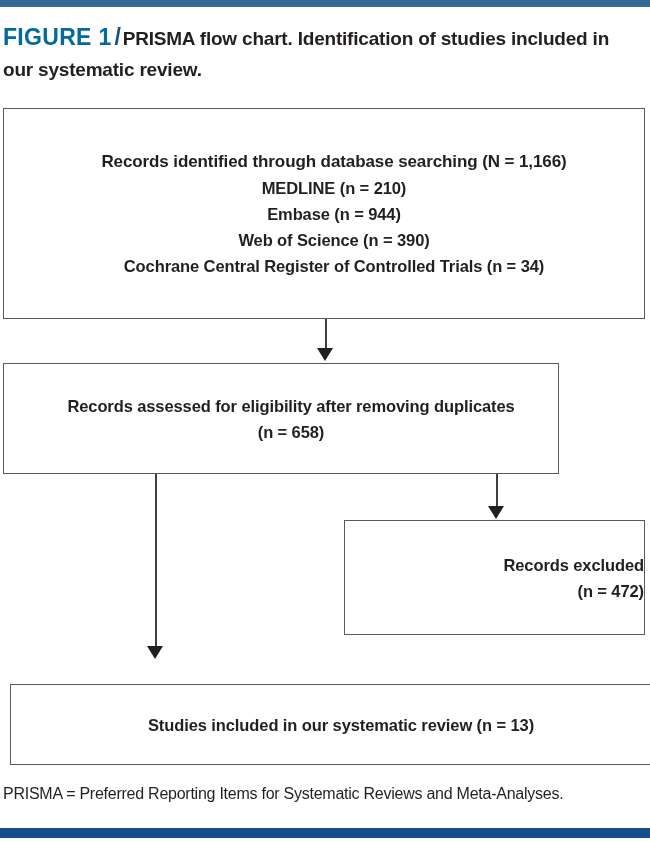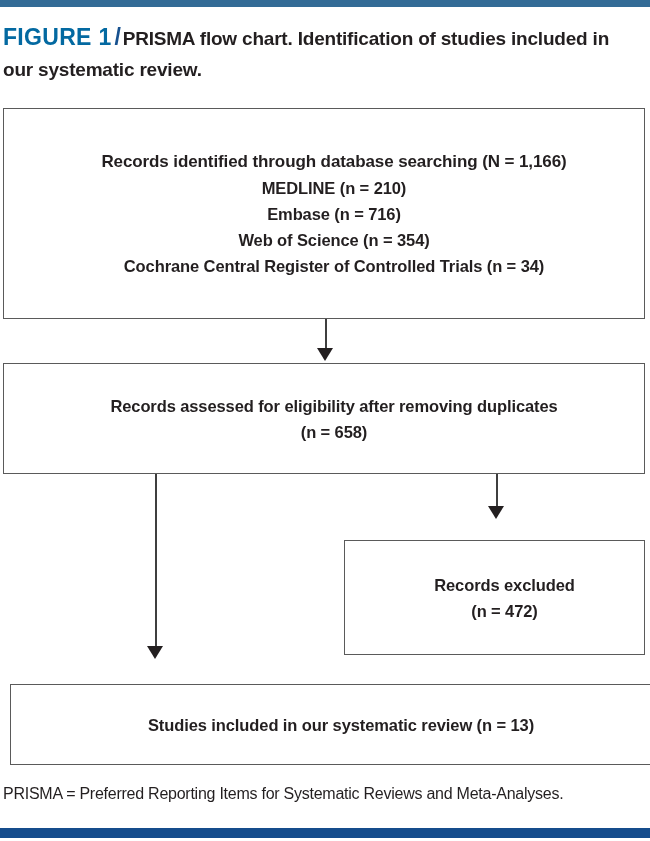--- a/index.html
+++ b/index.html
@@ -85,22 +85,22 @@
     letter-spacing: -0.1px;
     white-space: nowrap;
     color: #231f20;
   }
   .flow-box .line.bold {
     font-weight: bold;
     font-size: 17px;
   }
 
   #box-identified { left: 3px;   top: 108px; width: 642px; height: 211px; }
-  #box-assessed   { left: 3px;   top: 363px; width: 642px; height: 111px; }
-  #box-excluded   { left: 344px; top: 540px; width: 301px; height: 115px; }
+  #box-assessed   { left: 3px;   top: 363px; width: 556px; height: 111px; }
+  #box-excluded   { left: 344px; top: 520px; width: 301px; height: 115px; align-items: flex-end; }
   #box-included   { left: 10px;   top: 660px; width: 642px; height: 81px; margin-top: 24px;  }
 
   
   .conn-line {
     position: absolute;
     background: #3f3f3f;
     width: 1.6px;
     pointer-events: auto;
   }
   .conn-head {
@@ -141,22 +141,22 @@
 
 <div class="top-rule"></div>
 
 <div class="figure-heading"><span class="fig-label">FIGURE 1</span><span class="fig-slash">/</span><span class="fig-caption">PRISMA flow chart. Identification of studies included in our systematic review.</span></div>
 
 <div class="flow">
 
   <div class="flow-box" id="box-identified">
     <div class="line bold">Records identified through database searching (N = 1,166)</div>
     <div class="line">MEDLINE (n = 210)</div>
-    <div class="line">Embase (n = 716)</div>
-    <div class="line">Web of Science (n = 354)</div>
+    <div class="line">Embase (n = 944)</div>
+    <div class="line">Web of Science (n = 390)</div>
     <div class="line">Cochrane Central Register of Controlled Trials (n = 34)</div>
   </div>
 
   <div class="conn-line" id="conn1-line"></div>
   <div class="conn-head" id="conn1-head"></div>
 
   <div class="flow-box" id="box-assessed">
     <div class="line">Records assessed for eligibility after removing duplicates</div>
     <div class="line">(n = 658)</div>
   </div>

